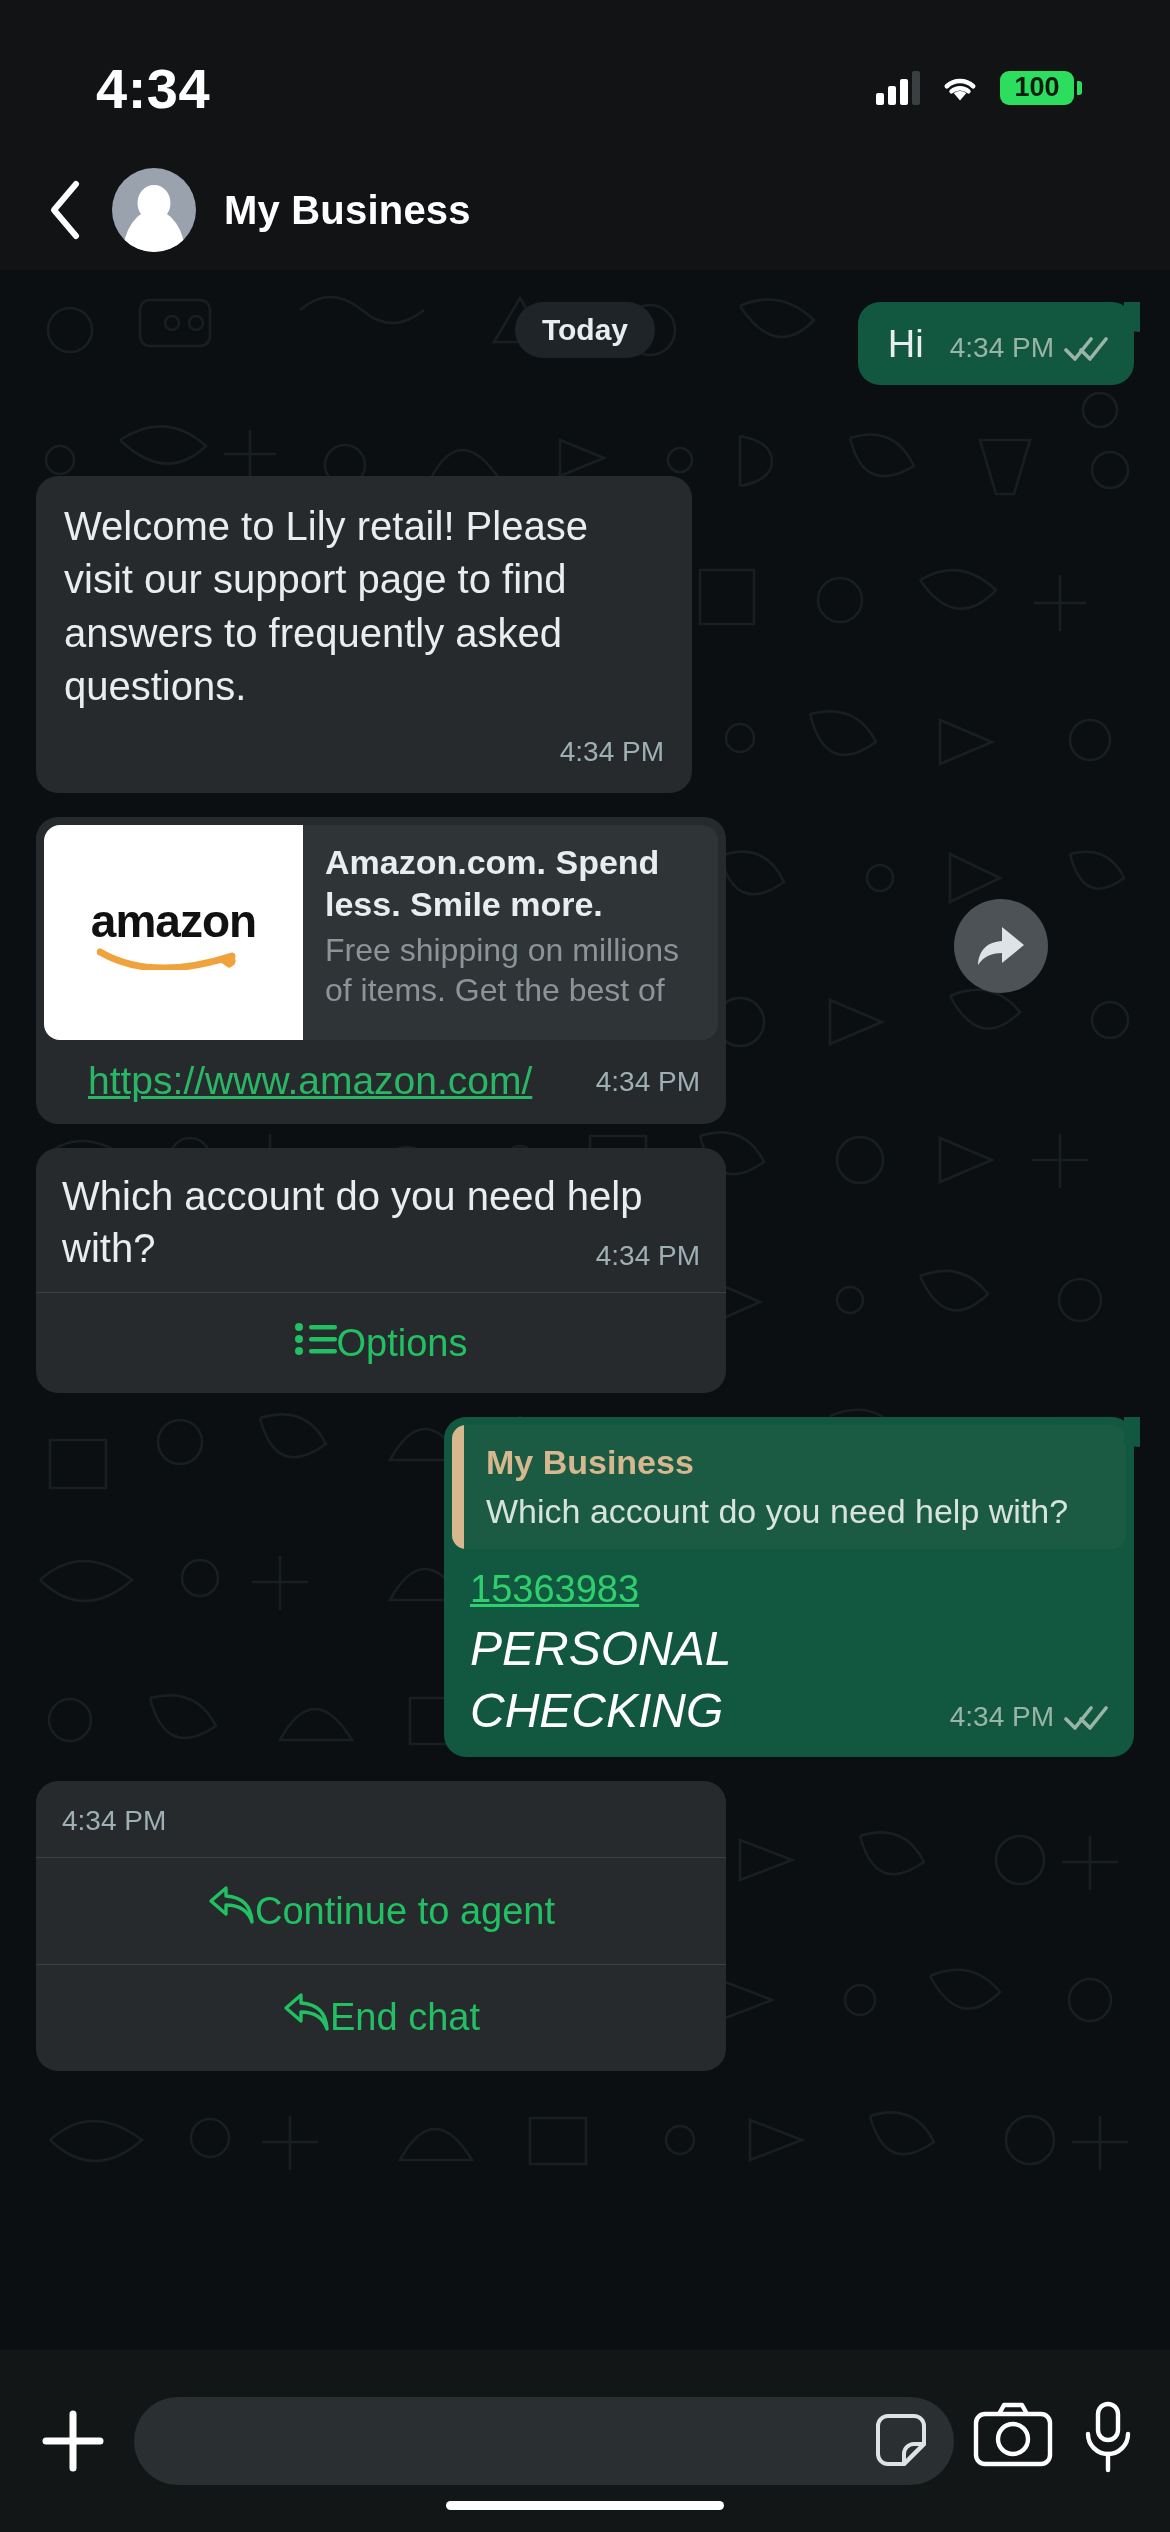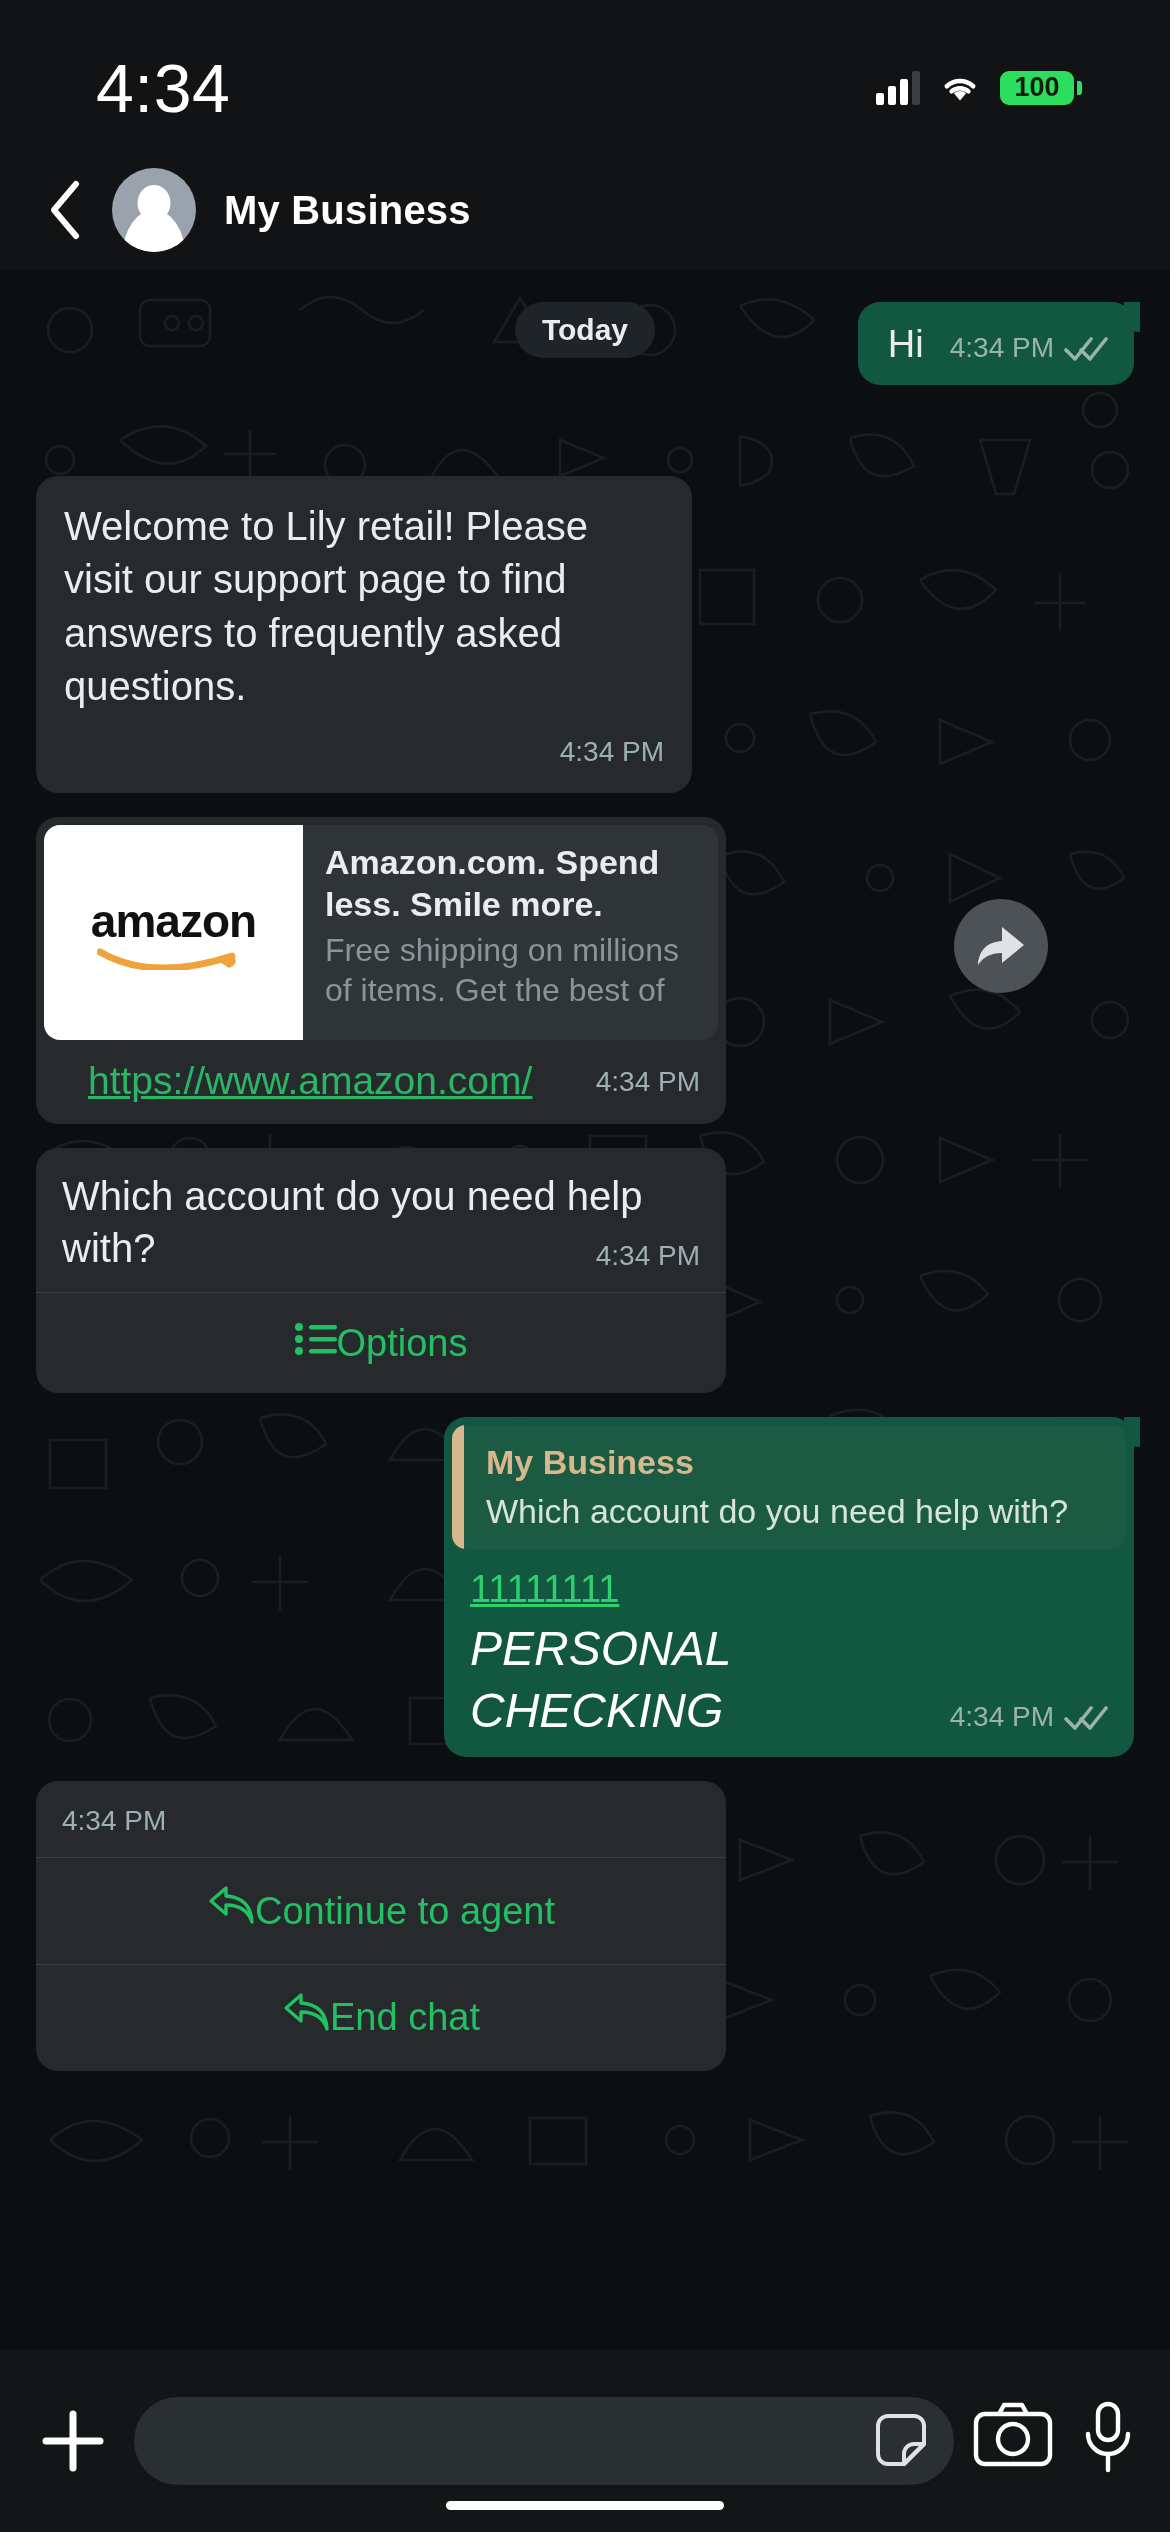--- a/index.html
+++ b/index.html
@@ -14,21 +14,21 @@
 
   
   .statusbar{
     position:absolute; top:0; left:0; right:0; height:150px;
     background:#111315;
     display:flex; align-items:center; justify-content:space-between;
     padding:0 88px 0 96px;
     z-index:40;
   }
   .status-time{
-    color:#fff; font-size:68px; font-weight:400; letter-spacing:.5px;
+    color:#fff; font-size:56px; font-weight:700; letter-spacing:.5px;
     padding-top:26px;
   }
   .status-right{ display:flex; align-items:center; gap:20px; padding-top:26px; }
   .bars{ display:flex; align-items:flex-end; gap:4px; height:34px; }
   .bars i{ display:block; width:8px; background:#fff; border-radius:2px; }
   .bars i:nth-child(1){ height:12px; }
   .bars i:nth-child(2){ height:19px; }
   .bars i:nth-child(3){ height:26px; }
   .bars i:nth-child(4){ height:34px; background:#3a3f42; }
   .wifi{ width:40px; height:30px; position:relative; }
@@ -492,21 +492,21 @@
         <div class="bubble out quotebubble">
           <div class="tail-out"></div>
           <div class="quote">
             <div class="quote-bar"></div>
             <div class="quote-body">
               <div class="quote-name">My Business</div>
               <div class="quote-text">Which account do you need help with?</div>
             </div>
           </div>
           <div class="qreply-body">
-            <a class="acct-link">11111111</a>
+            <a class="acct-link">15363983</a>
             <div style="display:flex; align-items:flex-end; justify-content:space-between; gap:20px;">
               <span class="acct-name">PERSONAL CHECKING</span>
               <span class="meta out" style="padding-bottom:6px;">
                 <span>4:34 PM</span>
                 <span class="ticks">
                   <svg width="44" height="26" viewBox="0 0 44 26">
                     <path d="M2 14 L11 23 L27 3" stroke="#9ab5a8" stroke-width="3.6" fill="none" stroke-linecap="round" stroke-linejoin="round"></path>
                     <path d="M17 14 L26 23 L42 3" stroke="#9ab5a8" stroke-width="3.6" fill="none" stroke-linecap="round" stroke-linejoin="round"></path>
                   </svg>
                 </span>

